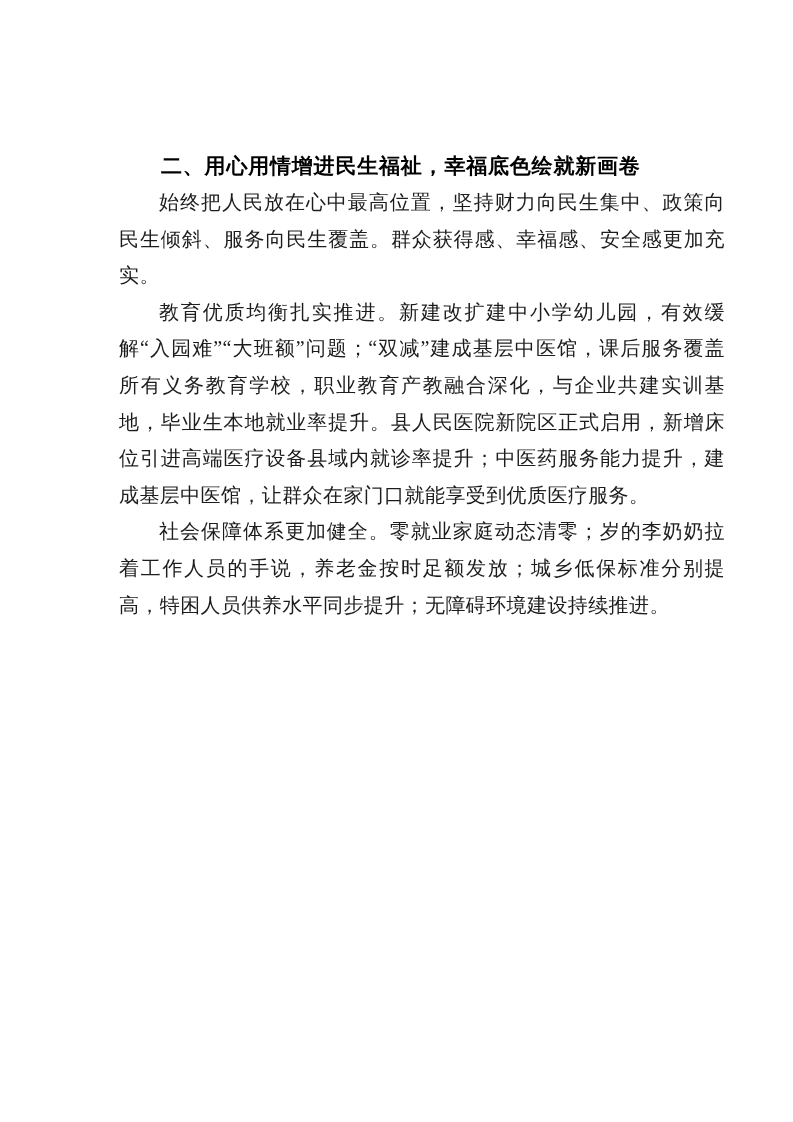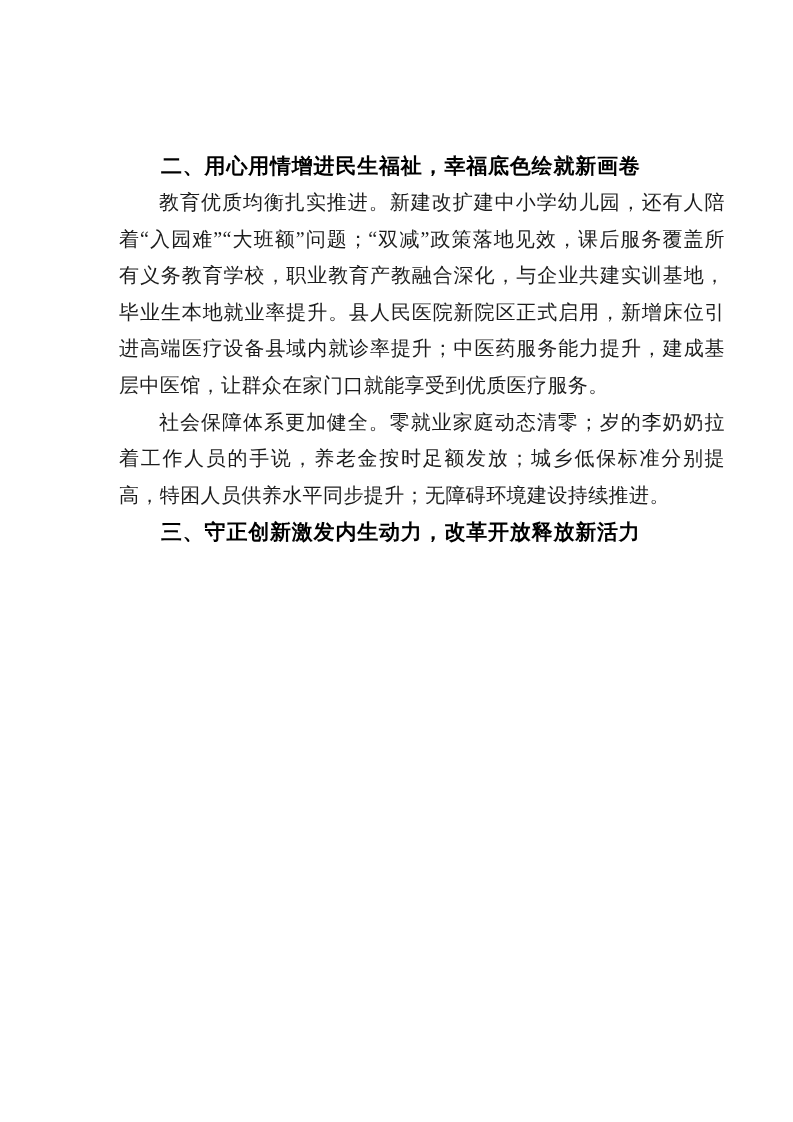--- a/index.html
+++ b/index.html
@@ -55,18 +55,18 @@
     font-family: "Liberation Serif", "DejaVu Serif", serif;
     letter-spacing: 3px;
   }
 </style>
 </head>
 <body>
 
 <div class="page">
   <main class="doc-body">
     <h2 class="hd">二、用心用情增进民生福祉，幸福底色绘就新画卷</h2>
-    <p class="para">教育优质均衡扎实推进。新建改扩建中小学幼儿园，还有人陪着“入园难”“大班额”问题；“双减”政策落地见效，课后服务覆盖所有义务教育学校，职业教育产教融合深化，与企业共建实训基地，毕业生本地就业率提升。县人民医院新院区正式启用，新增床位引进高端医疗设备县域内就诊率提升；中医药服务能力提升，建成基层中医馆，让群众在家门口就能享受到优质医疗服务。</p>
+    <p class="para">始终把人民放在心中最高位置，坚持财力向民生集中、政策向民生倾斜、服务向民生覆盖。群众获得感、幸福感、安全感更加充实。</p>
+    <p class="para">教育优质均衡扎实推进。新建改扩建中小学幼儿园，有效缓解“入园难”“大班额”问题；“双减”建成基层中医馆，课后服务覆盖所有义务教育学校，职业教育产教融合深化，与企业共建实训基地，毕业生本地就业率提升。县人民医院新院区正式启用，新增床位引进高端医疗设备县域内就诊率提升；中医药服务能力提升，建成基层中医馆，让群众在家门口就能享受到优质医疗服务。</p>
     <p class="para">社会保障体系更加健全。零就业家庭动态清零；岁的李奶奶拉着工作人员的手说，养老金按时足额发放；城乡低保标准分别提高，特困人员供养水平同步提升；无障碍环境建设持续推进。</p>
-    <h2 class="hd">三、守正创新激发内生动力，改革开放释放新活力</h2>
   </main>
   <footer class="page-number">— 2 —</footer>
 </div>
 
 </body></html>

